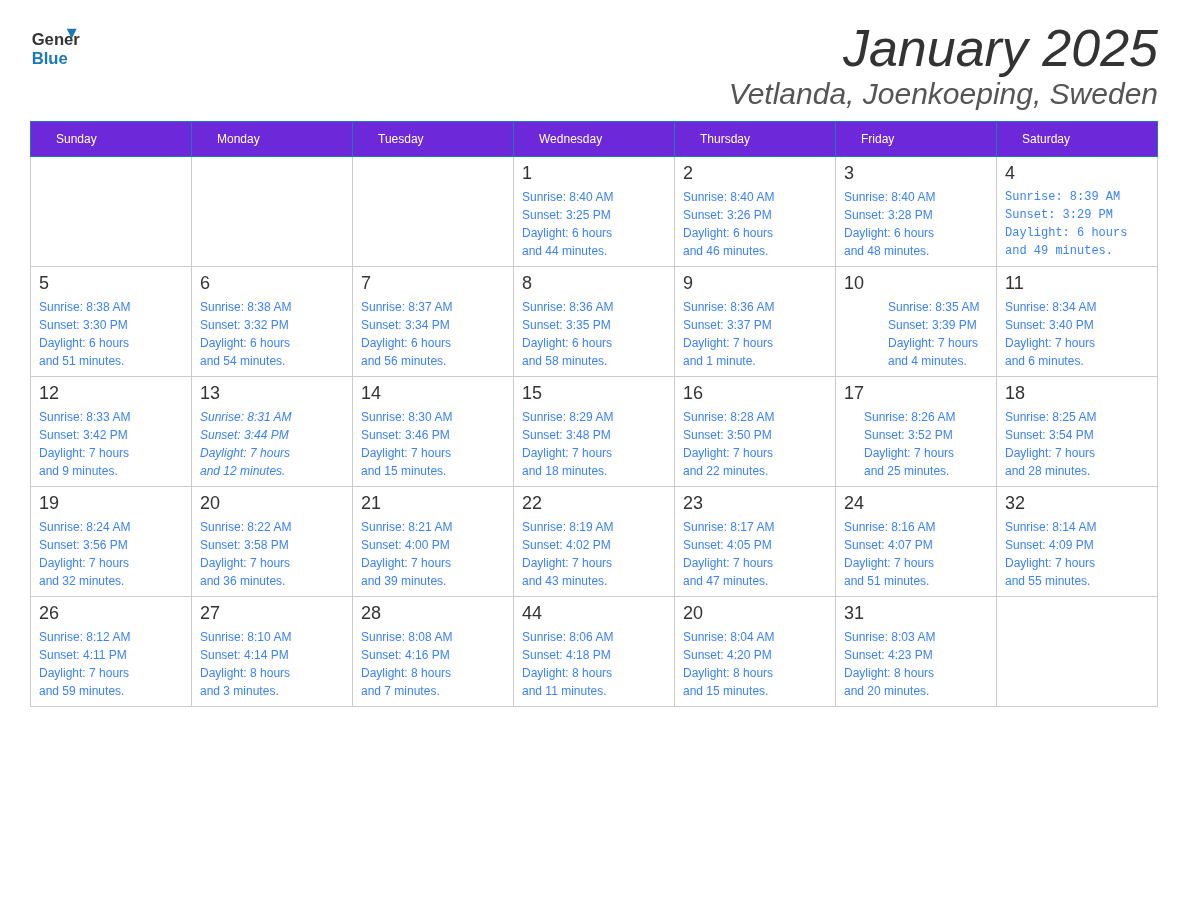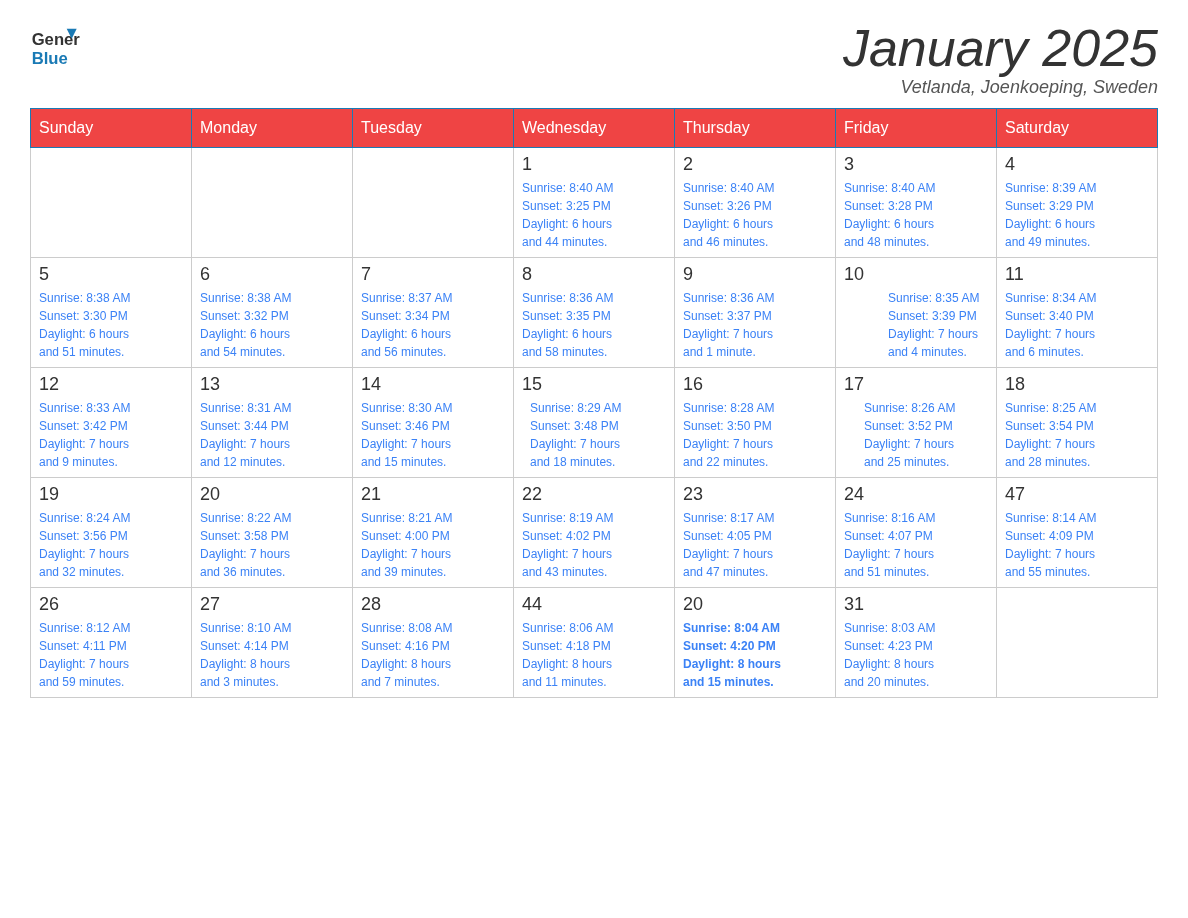--- a/index.html
+++ b/index.html
@@ -20,34 +20,34 @@
       text-align: right;
       font-style: italic;
     }
     .month-title {
       font-size: 52px;
       font-weight: normal;
       color: #333;
       line-height: 1.1;
     }
     .location-title {
-      font-size: 18px;
+      font-size: 30px;
       color: #555;
     }
     .calendar-table {
       width: 100%;
       border-collapse: collapse;
       margin-top: 10px;
     }
     .calendar-table th {
-      background-color: #ef4444;
+      background-color: #6d28d9;
       color: #fff;
-      padding: 10px 8px;
+      padding: 10px 25px;
       text-align: left;
-      font-size: 16px;
+      font-size: 12px;
       font-weight: normal;
       border: 1px solid #1a7ab5;
     }
     .calendar-table td {
       border: 1px solid #ccc;
       vertical-align: top;
       padding: 6px 8px;
       width: 14.28%;
       height: 110px;
     }
@@ -127,21 +127,21 @@
         </td>
         <td>
           <div class="day-number">3</div>
           <div class="day-info" style="white-space: pre-line;">Sunrise: 8:40 AM
 Sunset: 3:28 PM
 Daylight: 6 hours
 and 48 minutes.</div>
         </td>
         <td>
           <div class="day-number">4</div>
-          <div class="day-info" style="white-space: pre-line;">Sunrise: 8:39 AM
+          <div class="day-info" style="white-space: pre-line; font-family: Liberation Mono, monospace;">Sunrise: 8:39 AM
 Sunset: 3:29 PM
 Daylight: 6 hours
 and 49 minutes.</div>
         </td>
       </tr>
       <tr>
         <td>
           <div class="day-number">5</div>
           <div class="day-info" style="white-space: pre-line;">Sunrise: 8:38 AM
 Sunset: 3:30 PM
@@ -194,35 +194,35 @@
       <tr>
         <td>
           <div class="day-number">12</div>
           <div class="day-info" style="white-space: pre-line;">Sunrise: 8:33 AM
 Sunset: 3:42 PM
 Daylight: 7 hours
 and 9 minutes.</div>
         </td>
         <td>
           <div class="day-number">13</div>
-          <div class="day-info" style="white-space: pre-line;">Sunrise: 8:31 AM
+          <div class="day-info" style="white-space: pre-line; font-style: italic;">Sunrise: 8:31 AM
 Sunset: 3:44 PM
 Daylight: 7 hours
 and 12 minutes.</div>
         </td>
         <td>
           <div class="day-number">14</div>
           <div class="day-info" style="white-space: pre-line;">Sunrise: 8:30 AM
 Sunset: 3:46 PM
 Daylight: 7 hours
 and 15 minutes.</div>
         </td>
         <td>
           <div class="day-number">15</div>
-          <div class="day-info" style="white-space: pre-line; margin-left: 8px;">Sunrise: 8:29 AM
+          <div class="day-info" style="white-space: pre-line;">Sunrise: 8:29 AM
 Sunset: 3:48 PM
 Daylight: 7 hours
 and 18 minutes.</div>
         </td>
         <td>
           <div class="day-number">16</div>
           <div class="day-info" style="white-space: pre-line;">Sunrise: 8:28 AM
 Sunset: 3:50 PM
 Daylight: 7 hours
 and 22 minutes.</div>
@@ -279,21 +279,21 @@
 and 47 minutes.</div>
         </td>
         <td>
           <div class="day-number">24</div>
           <div class="day-info" style="white-space: pre-line;">Sunrise: 8:16 AM
 Sunset: 4:07 PM
 Daylight: 7 hours
 and 51 minutes.</div>
         </td>
         <td>
-          <div class="day-number">47</div>
+          <div class="day-number">32</div>
           <div class="day-info" style="white-space: pre-line;">Sunrise: 8:14 AM
 Sunset: 4:09 PM
 Daylight: 7 hours
 and 55 minutes.</div>
         </td>
       </tr>
       <tr>
         <td>
           <div class="day-number">26</div>
           <div class="day-info" style="white-space: pre-line;">Sunrise: 8:12 AM
@@ -317,21 +317,21 @@
         </td>
         <td>
           <div class="day-number">44</div>
           <div class="day-info" style="white-space: pre-line;">Sunrise: 8:06 AM
 Sunset: 4:18 PM
 Daylight: 8 hours
 and 11 minutes.</div>
         </td>
         <td>
           <div class="day-number">20</div>
-          <div class="day-info" style="white-space: pre-line; font-weight: bold;">Sunrise: 8:04 AM
+          <div class="day-info" style="white-space: pre-line;">Sunrise: 8:04 AM
 Sunset: 4:20 PM
 Daylight: 8 hours
 and 15 minutes.</div>
         </td>
         <td>
           <div class="day-number">31</div>
           <div class="day-info" style="white-space: pre-line;">Sunrise: 8:03 AM
 Sunset: 4:23 PM
 Daylight: 8 hours
 and 20 minutes.</div>

